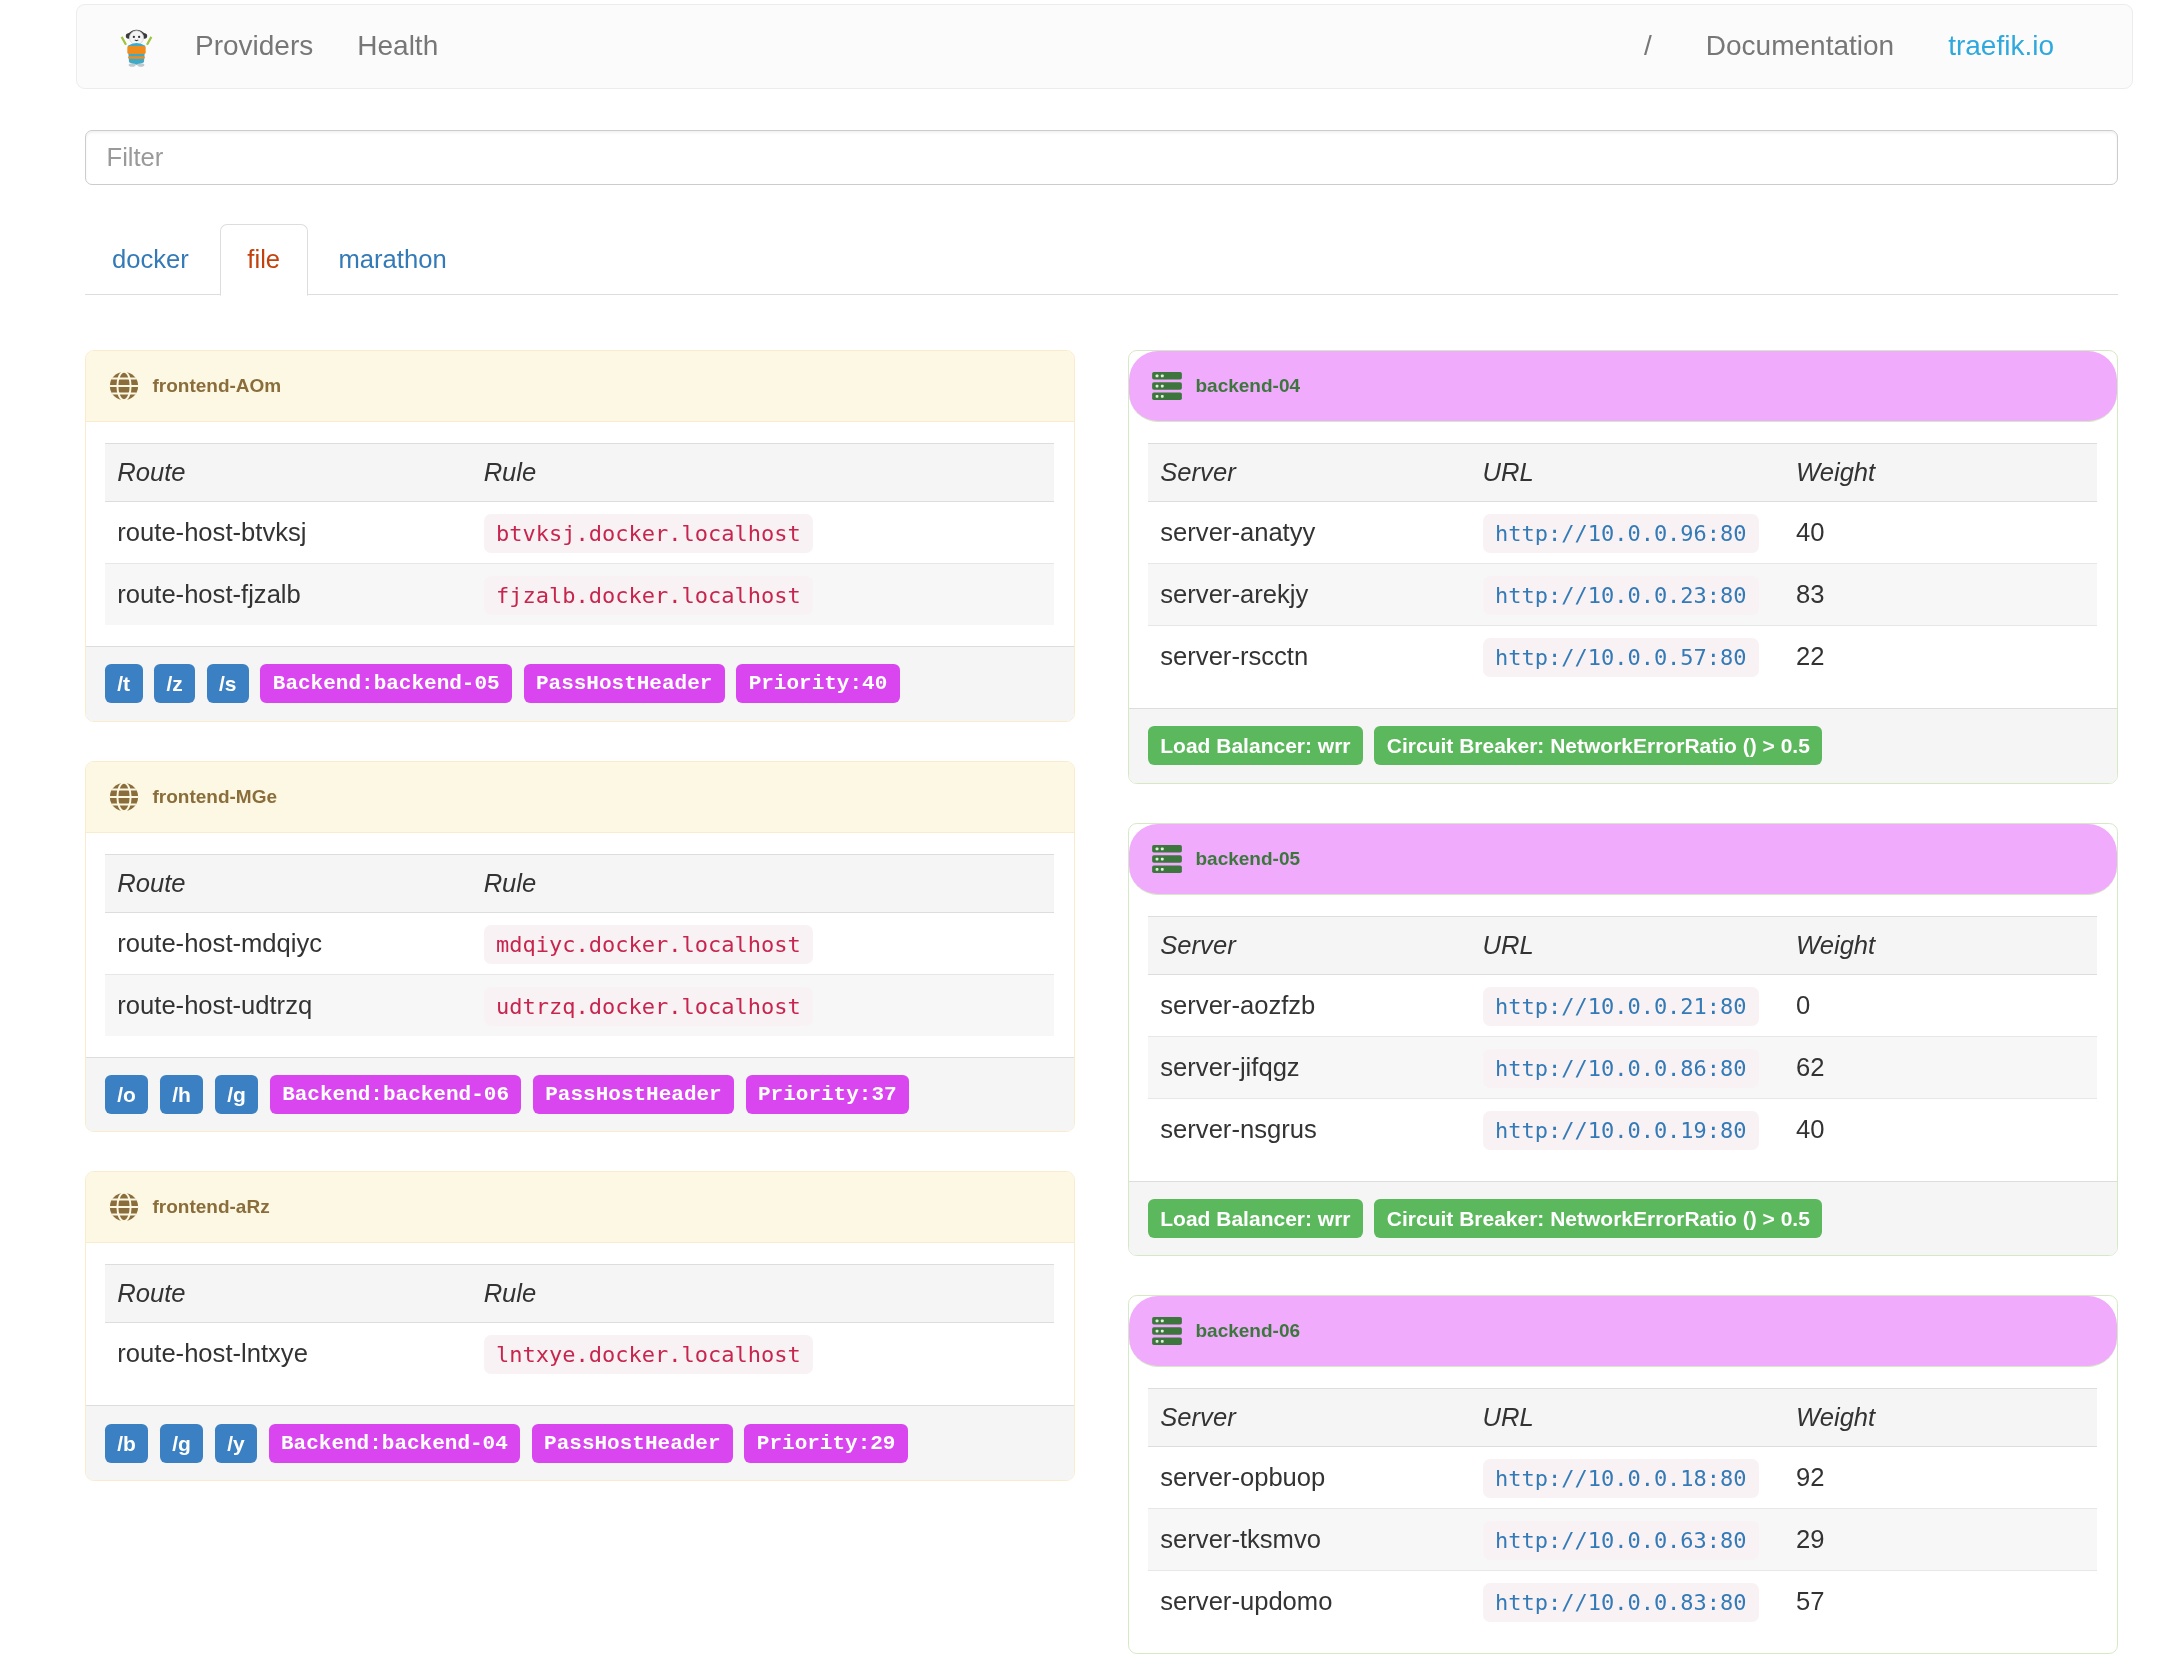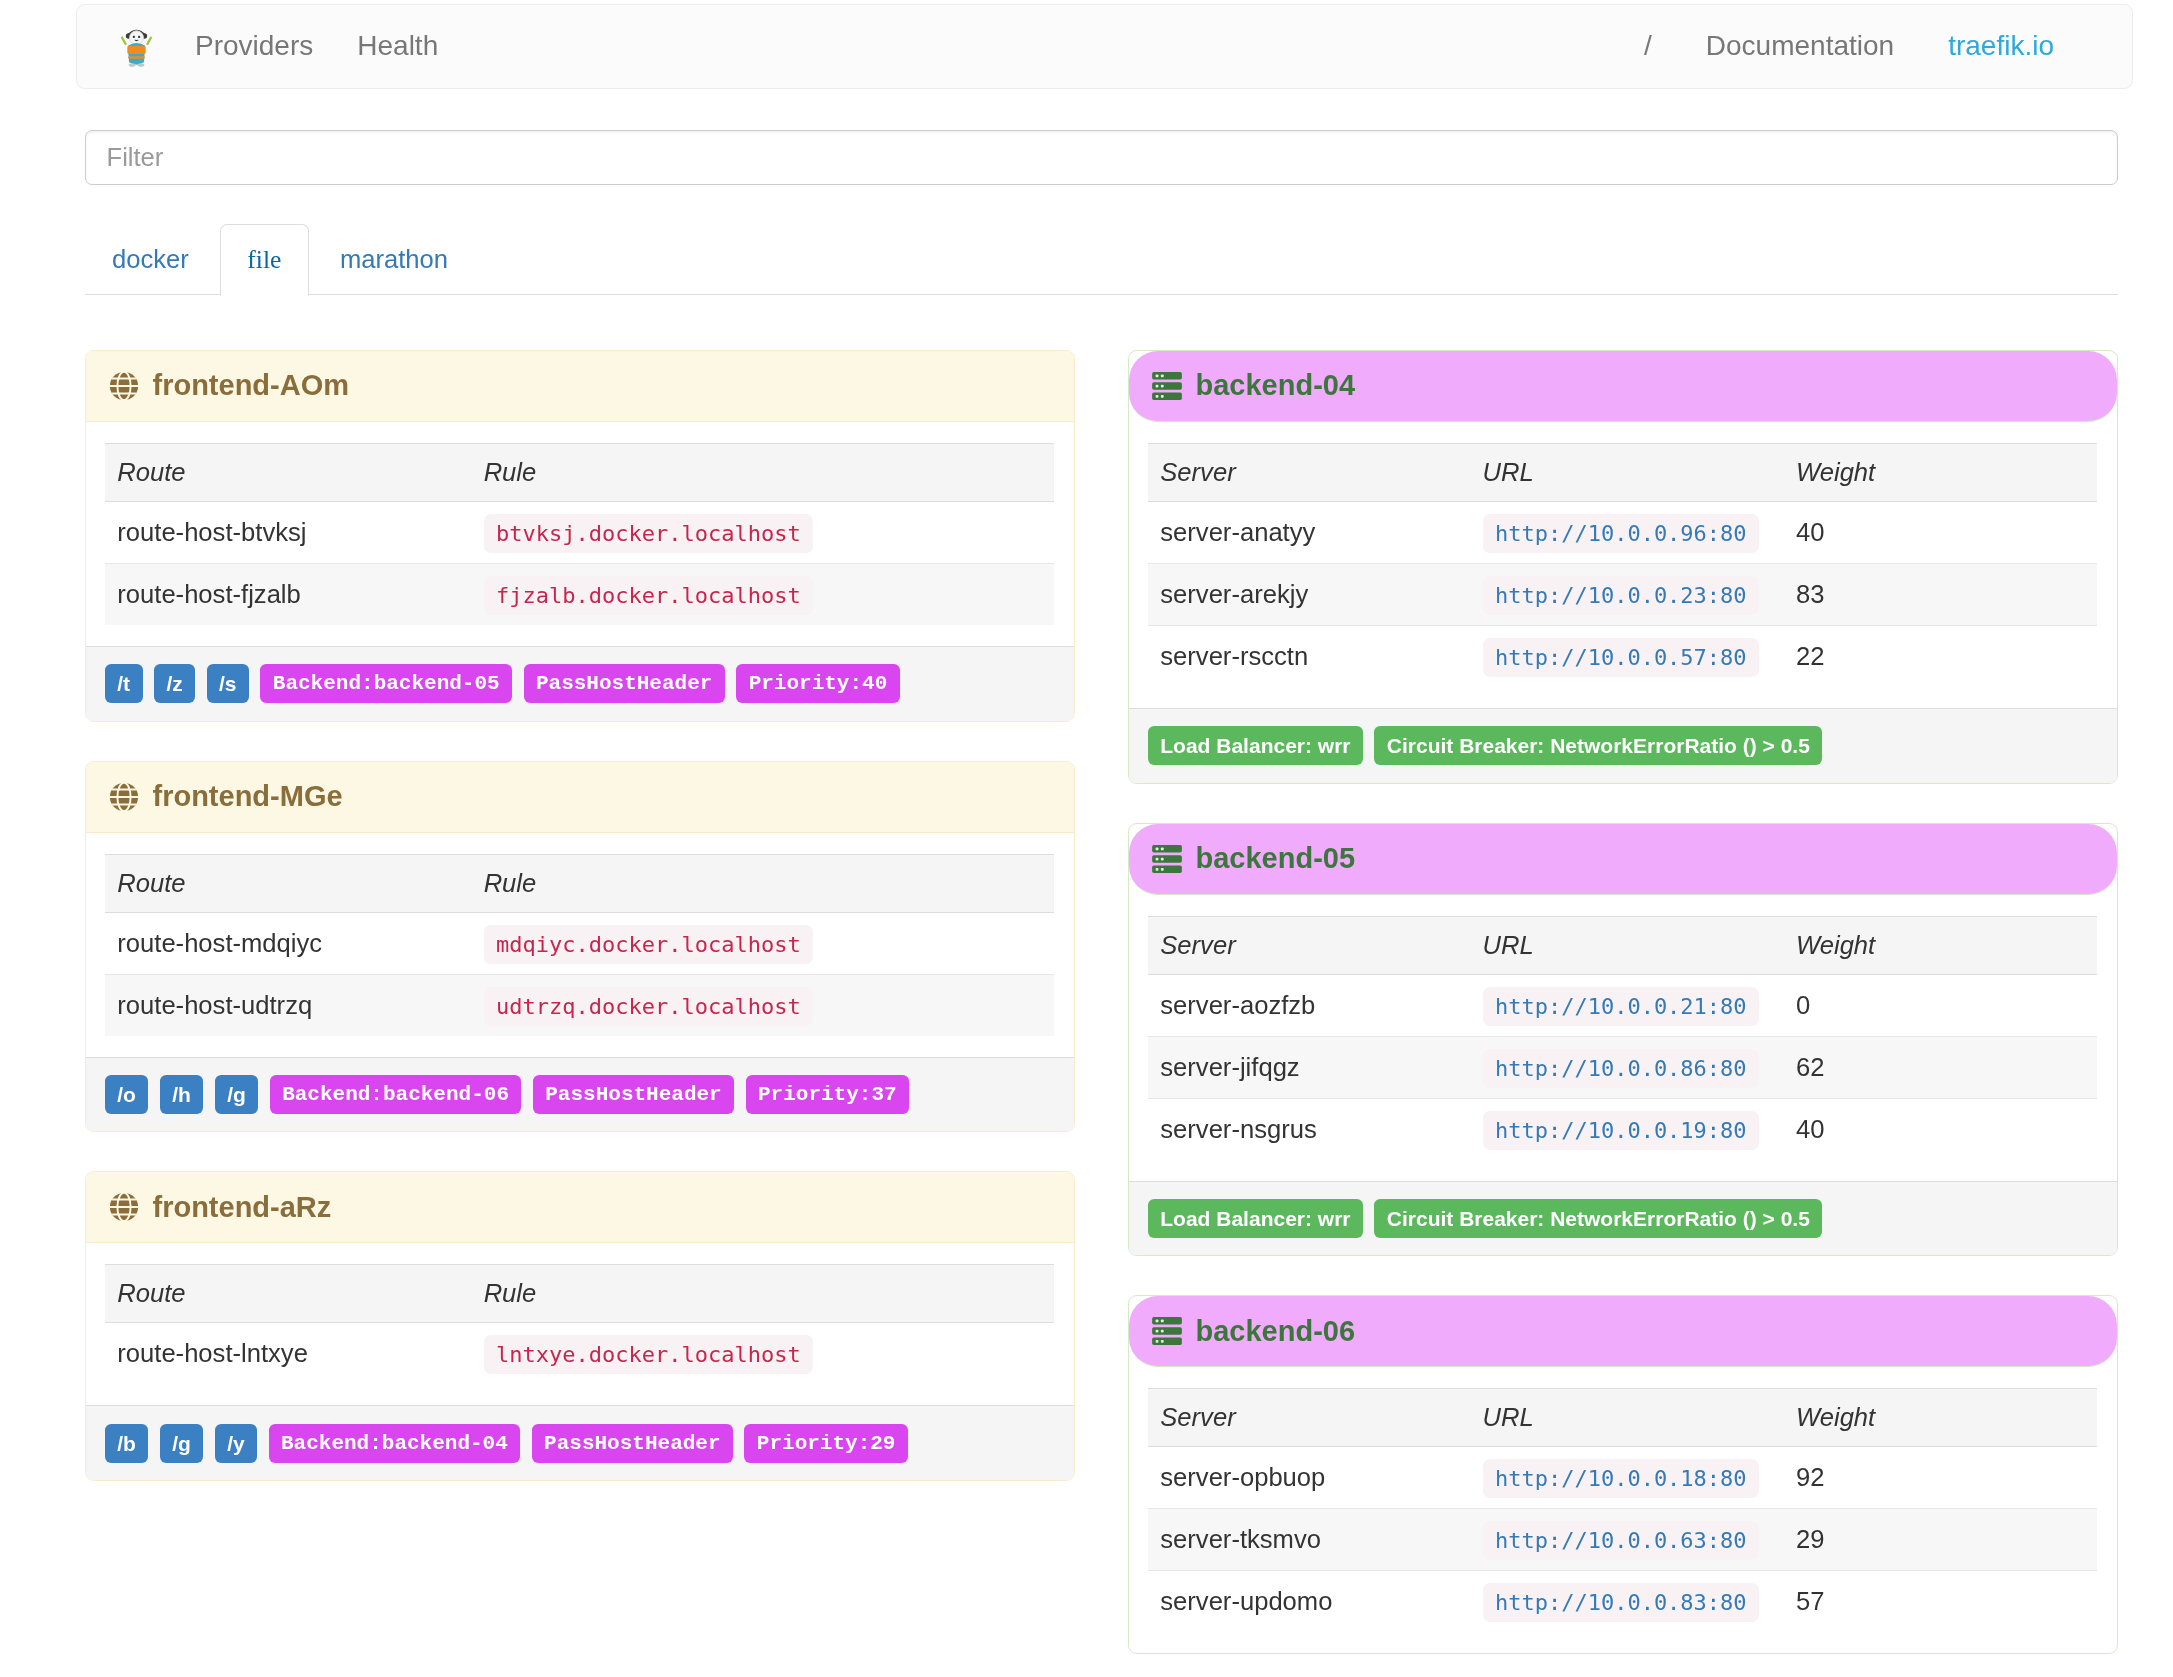--- a/index.html
+++ b/index.html
@@ -17,30 +17,30 @@
   .container{box-sizing:border-box;padding:0 30px 0 58px;}
   .inner{padding:0 26.5px;}
   .filter-input{margin-top:41px;width:100%;box-sizing:border-box;height:55px;
     border:1.8px solid #ccc;border-radius:7px;font-size:25.6px;padding:0 21px;color:#555;
     font-family:"Liberation Sans",sans-serif;box-shadow:inset 0 1.8px 2.6px rgba(0,0,0,.06);outline:none;}
   .filter-input::placeholder{color:#9a9a9a;}
   
   .tabs{margin-top:39px;display:flex;border-bottom:1.8px solid #ddd;}
   .tab{font-size:25.6px;line-height:35px;padding:17.6px 26.5px;margin-right:3.5px;margin-bottom:-1.8px;
     border:1.8px solid transparent;border-radius:7px 7px 0 0;color:#337ab7;cursor:pointer;}
-  .tab.active{color:#0369a1;background:#fff;border-color:#ddd #ddd #fff #ddd;cursor:default;font-family:Liberation Serif, serif;}
+  .tab.active{color:#c2410c;background:#fff;border-color:#ddd #ddd #fff #ddd;cursor:default;}
   
   .row{display:flex;margin-top:55px;align-items:flex-start;}
   .col{width:50%;box-sizing:border-box;padding:0 26.5px;}
   
   .panel{border:1.8px solid;border-radius:8.8px;margin-bottom:39px;background:#fff;}
   .panel.warning{border-color:#faebcc;}
   .panel.success{border-color:#d6e9c6;}
   .panel-heading{box-sizing:border-box;height:71px;padding:0 23px;display:flex;align-items:center;
-    gap:14px;font-size:29px;font-weight:bold;border-bottom:1.8px solid;border-radius:7px 7px 0 0;}
+    gap:14px;font-size:19px;font-weight:bold;border-bottom:1.8px solid;border-radius:7px 7px 0 0;}
   .warning>.panel-heading{background:#fcf8e3;color:#8a6d3b;border-color:#faebcc;}
   .success>.panel-heading{background:#f0abfc;color:#3c763d;border-color:#d6e9c6;border-radius:29px;}
   .picon{display:inline-flex;align-items:center;}
   .panel-body{padding:21px 19.4px;}
   table{width:100%;border-collapse:collapse;font-size:25.6px;color:#333;table-layout:fixed;}
   th{font-style:italic;font-weight:normal;text-align:left;background:#f5f5f5;
     padding:14px 12.4px;border-top:1.8px solid #ddd;border-bottom:1.8px solid #ddd;}
   td{padding:16px 12.4px;overflow:hidden;}
   tbody tr:nth-child(even){background:#f7f7f7;}
   tbody tr:not(:first-child) td{border-top:1.8px solid #e7e7e7;}

